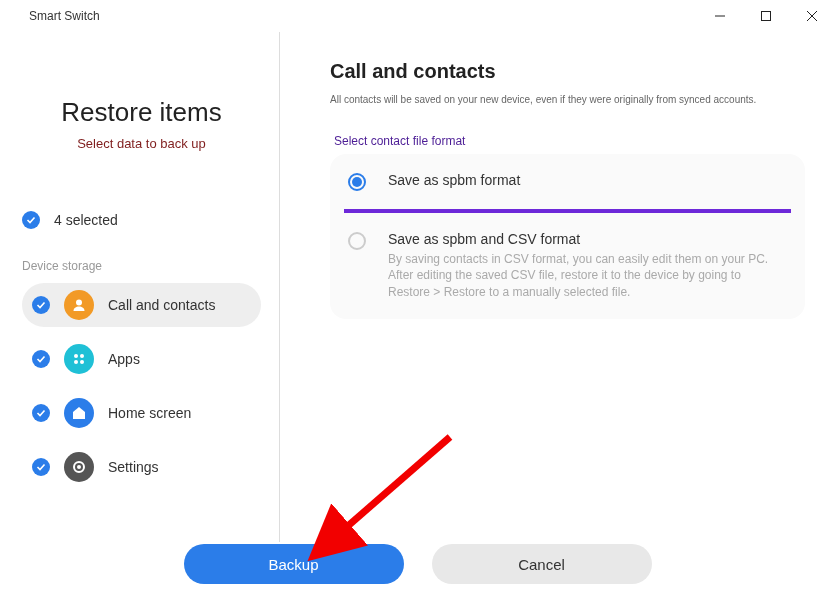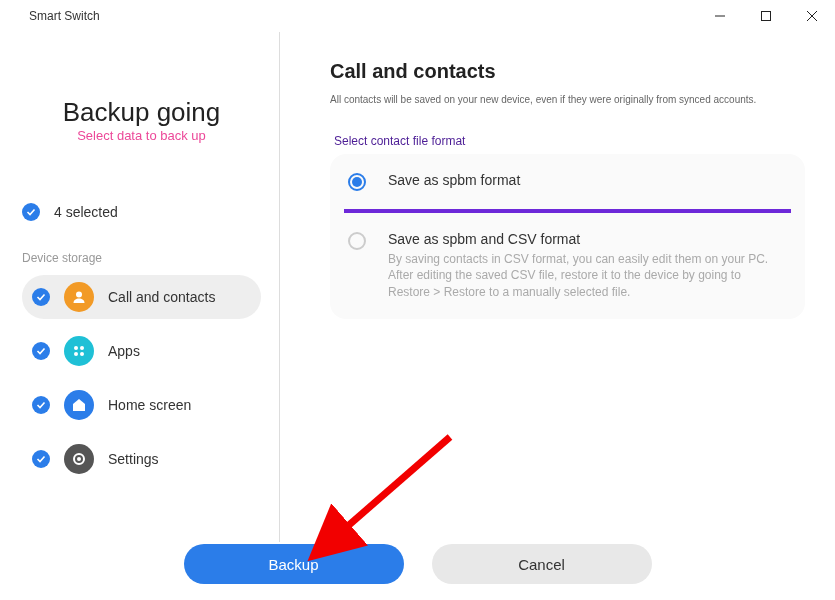--- a/index.html
+++ b/index.html
@@ -7,21 +7,21 @@
 
   .titlebar { height: 32px; display: flex; align-items: center; padding-left: 29px; }
   .titlebar-title { font-size: 12px; color: #333; flex: 1; }
   .win-btn { width: 46px; height: 32px; display:flex; align-items:center; justify-content:center; color:#222; font-size: 14px; }
   .win-btn svg { stroke:#222; }
 
   .content { display:flex; height: 510px; }
   .sidebar { width: 280px; padding: 0 18px 0 22px; position:relative; border-right: 1px solid #ddd; }
   .sidebar-inner { height: 100%; overflow: hidden; }
   .page-title { font-size: 26px; color:#222; text-align:center; margin-top: 65px; }
-  .page-subtitle { font-size: 13px; color:#ec4899; text-align:center; margin-top: 0; }
+  .page-subtitle { font-size: 13px; color:#7f1d1d; text-align:center; margin-top: 8px; }
   .sel-row { display:flex; align-items:center; margin-top: 60px; }
   .check-circle { width:18px; height:18px; border-radius:50%; background:#2b7de9; display:flex; align-items:center; justify-content:center; margin-right: 14px; flex-shrink:0;}
   .check-circle svg { display:block; }
   .sel-text { font-size: 14px; color:#333; }
   .section-label { font-size: 12px; color:#999; margin-top: 30px; }
 
   .item-row { display:flex; align-items:center; height: 44px; border-radius: 22px; margin-top: 10px; padding: 0 10px; cursor:pointer;}
   .item-row.active { background:#eee; }
   .item-icon { width:30px; height:30px; border-radius:50%; background:#2b7de9; display:flex; align-items:center; justify-content:center; margin-right: 14px; flex-shrink:0;}
   .item-label { font-size: 14px; color:#333; }
@@ -69,21 +69,21 @@
         <line x1="1" y1="1" x2="11" y2="11" stroke-width="1"></line>
         <line x1="11" y1="1" x2="1" y2="11" stroke-width="1"></line>
       </svg>
   </div>
 </div>
 
 <div class="content">
 
   <div class="sidebar">
     <div class="sidebar-inner">
-      <div class="page-title">Backup going</div>
+      <div class="page-title">Restore items</div>
       <div class="page-subtitle">Select data to back up</div>
 
       <div class="sel-row">
         <div class="check-circle">
           <svg width="10" height="10" viewBox="0 0 10 10">
               <polyline points="1.5,5 4,7.5 8.5,2.5" fill="none" stroke="#fff" stroke-width="1.6"></polyline>
             </svg>
         </div>
         <span class="sel-text">4 selected</span>
       </div>

